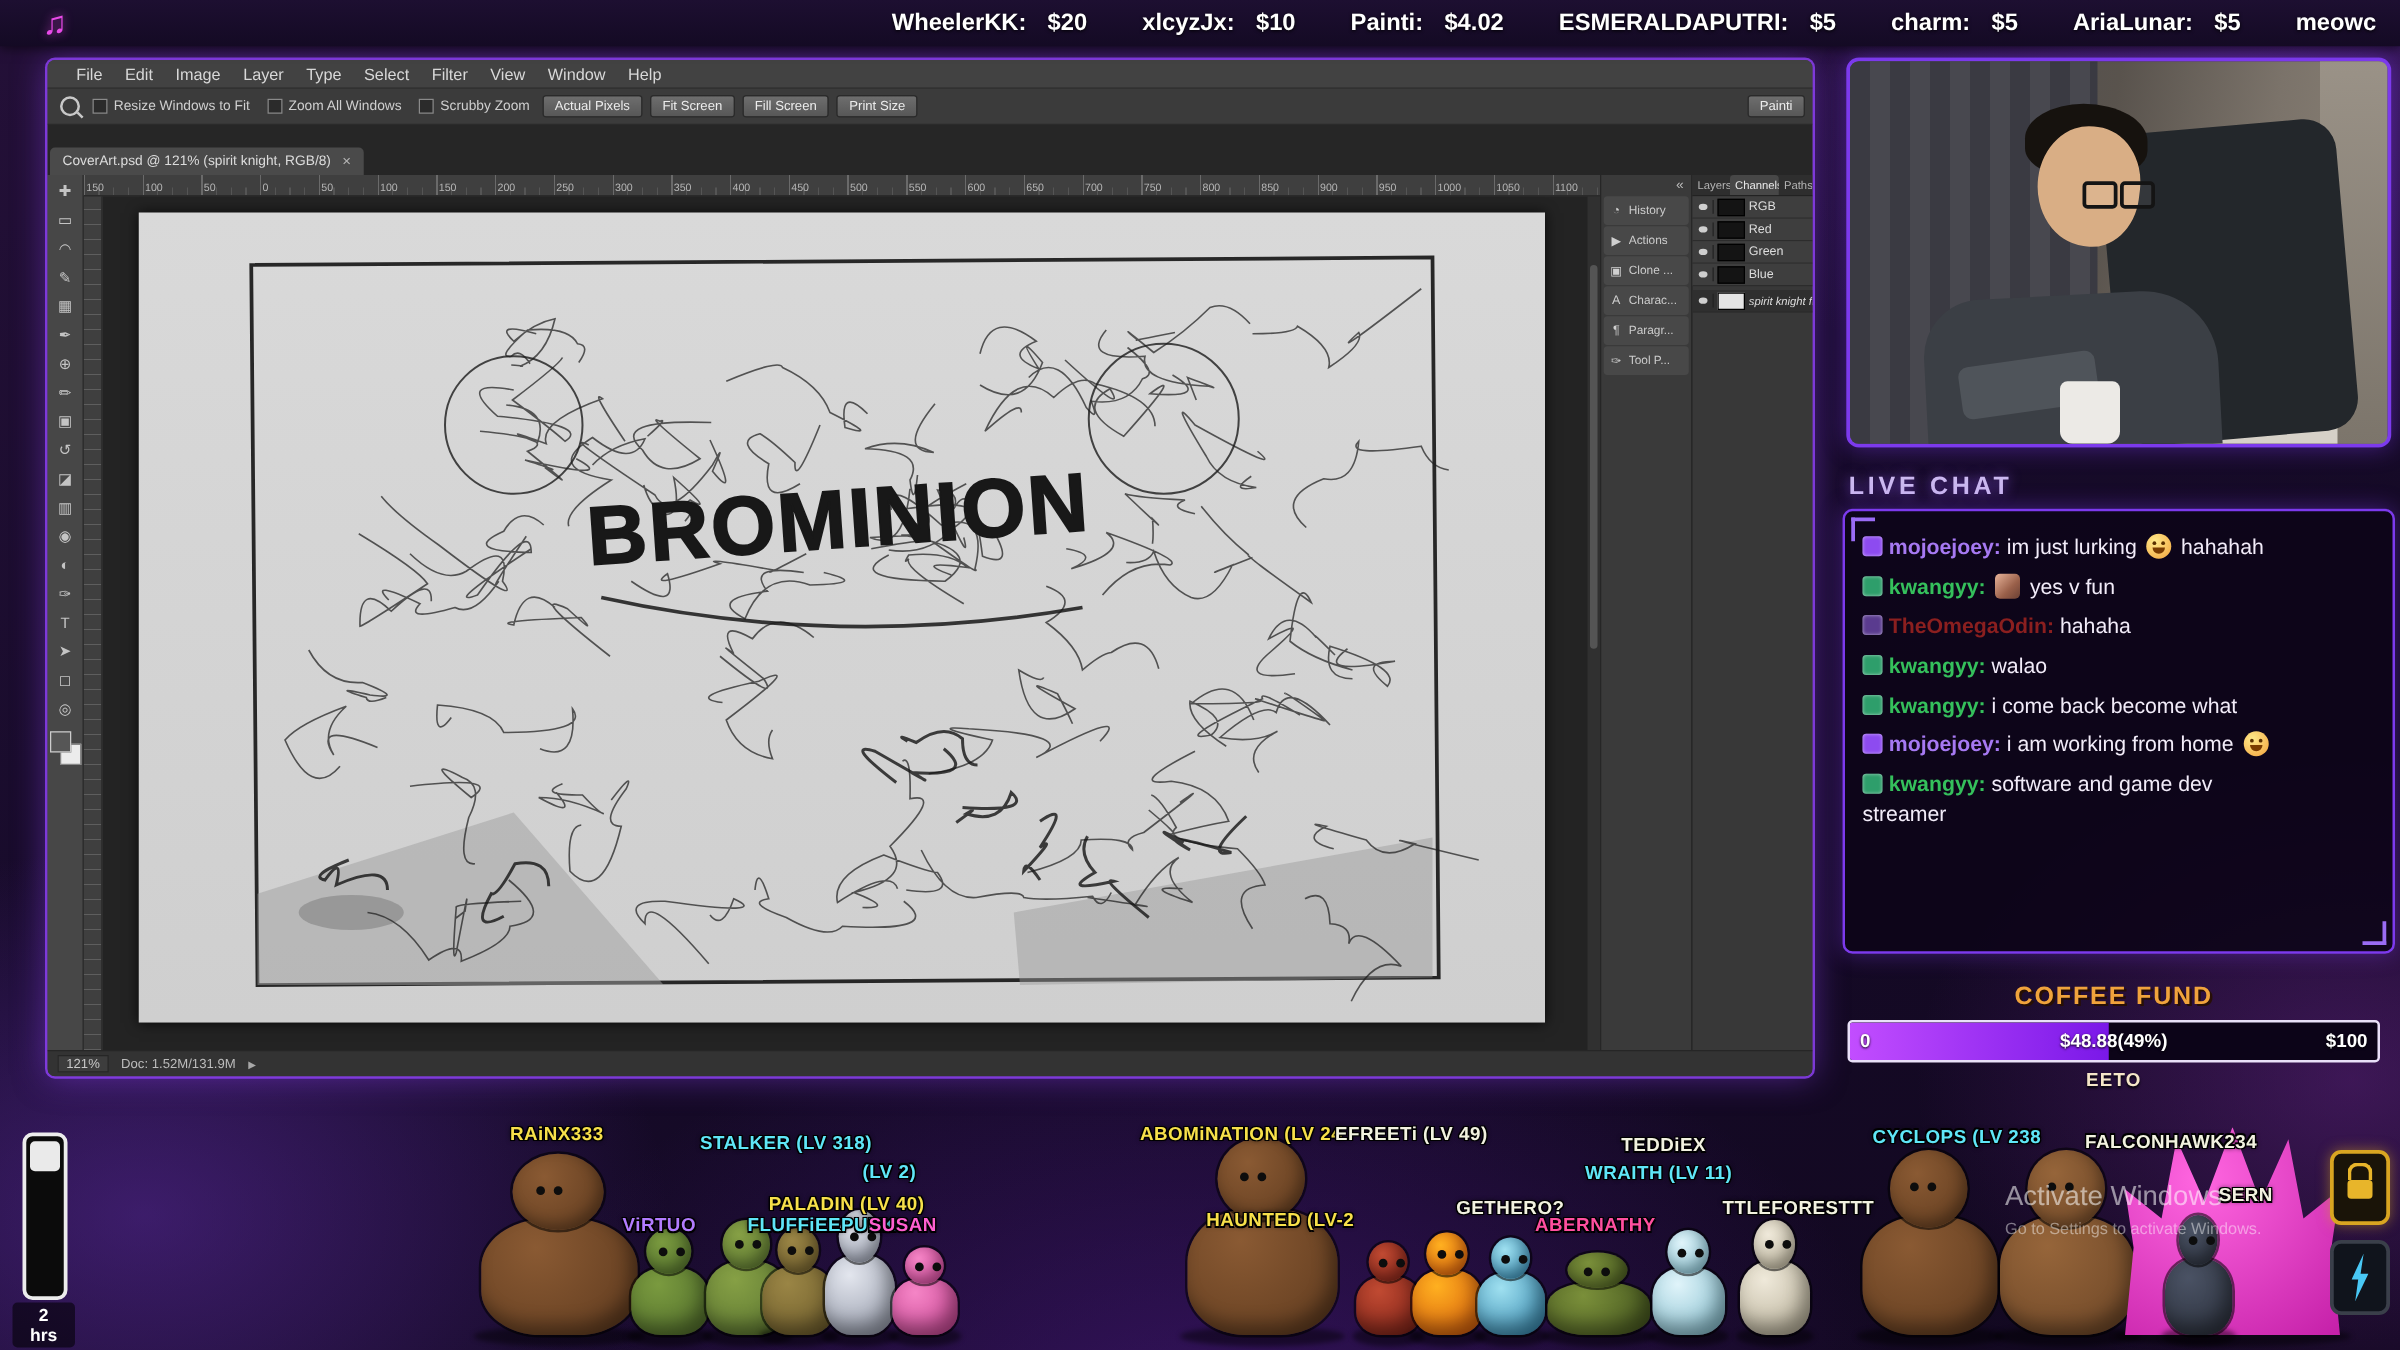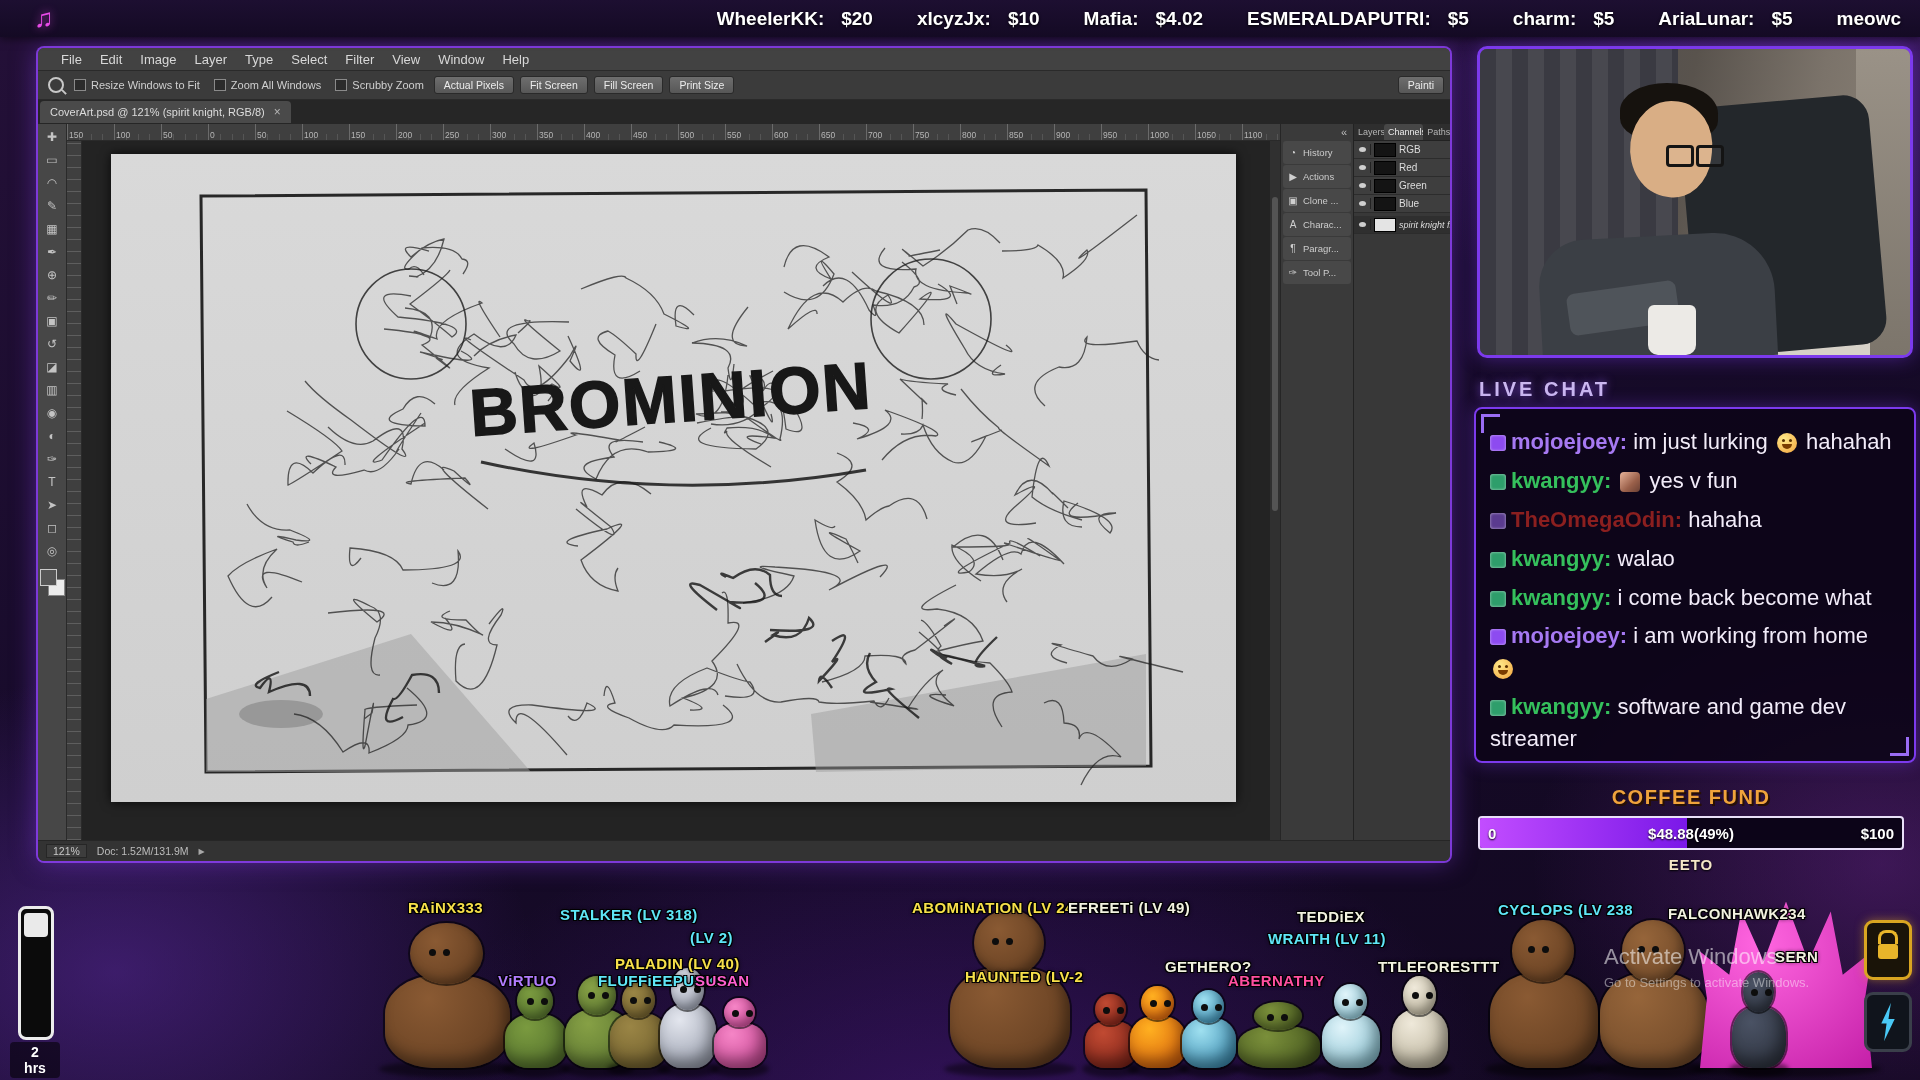--- a/index.html
+++ b/index.html
@@ -40,21 +40,21 @@
     border-radius:3px;padding:2px 9px;font-family:"Liberation Sans",sans-serif;}
   .ps-btn-right{margin-left:auto;margin-right:6px;}
   .ps-main{flex:1;display:flex;min-height:0;}
   .ps-toolscol{width:28px;background:#474747;border-right:1px solid #2a2a2a;display:flex;flex-direction:column;align-items:center;padding-top:2px;}
   .ps-tools{display:flex;flex-direction:column;align-items:center;}
   .tool{width:24px;height:23px;line-height:23px;text-align:center;color:#c4c4c4;font-size:12px;}
   .swatches{position:relative;width:26px;height:34px;margin-top:6px;}
   .swatches .fg{position:absolute;left:1px;top:0;width:15px;height:15px;background:#565656;border:1px solid #ccc;}
   .swatches .bg{position:absolute;left:9px;top:10px;width:15px;height:15px;background:#ececec;border:1px solid #888;}
   .ps-center{flex:1;display:flex;flex-direction:column;min-width:0;}
-  .ps-tabbar{height:24px;background:#262626;display:flex;align-items:center;}
+  .ps-tabbar{height:40px;background:#262626;display:flex;align-items:flex-end;}
   .ps-tab{background:#4a4a4a;color:#dcdcdc;font-size:11px;padding:4px 10px;border-radius:4px 4px 0 0;display:flex;gap:9px;align-items:center;margin-left:2px;}
   .tab-close{color:#b5b5b5;font-size:12px;}
   .ps-hruler{height:16px;background:#3f3f3f;border-bottom:1px solid #2a2a2a;white-space:nowrap;overflow:hidden;
     background-image:repeating-linear-gradient(90deg,#6a6a6a 0 1px,transparent 1px 47px),
                      repeating-linear-gradient(90deg,#555 0 1px,transparent 1px 11.75px);
     background-size:100% 100%,100% 40%;background-position:0 0,0 100%;background-repeat:repeat-x;}
   .ruler-tick{display:inline-block;width:47px;font-size:8.5px;color:#b5b5b5;padding-top:1px;padding-left:2px;box-sizing:border-box;}
   .ps-pasteboard{flex:1;background:#232323;position:relative;overflow:hidden;}
   .v-ruler{position:absolute;left:0;top:0;bottom:0;width:14px;background:#3f3f3f;border-right:1px solid #2a2a2a;
     background-image:repeating-linear-gradient(0deg,#5e5e5e 0 1px,transparent 1px 12px);}
@@ -104,21 +104,21 @@
   .cup{position:absolute;left:168px;bottom:0;width:48px;height:50px;background:#eceae6;border-radius:6px 6px 10px 10px;}
   
   .chat-title{position:absolute;left:1479px;top:378px;font-size:20px;font-weight:700;letter-spacing:3px;color:#cbb8f0;
     text-shadow:0 0 10px rgba(150,90,255,.8);z-index:20;}
   .chat-box{position:absolute;left:1474px;top:407px;width:442px;height:356px;background:rgba(12,5,24,.88);
     border:2px solid #7c3aed;border-radius:8px;box-shadow:0 0 18px rgba(124,58,237,.4);z-index:20;
     padding:10px 14px;box-sizing:border-box;overflow:hidden;}
   .chat-corner{position:absolute;width:16px;height:16px;}
   .corner-tl{top:5px;left:5px;border-left:3px solid #9a6cf5;border-top:3px solid #9a6cf5;}
   .corner-br{bottom:5px;right:5px;border-right:3px solid #9a6cf5;border-bottom:3px solid #9a6cf5;}
-  .chat-msg{margin:7px 0;font-size:22px;line-height:1.45;color:#f2ecf9;}
+  .chat-msg{margin:7px 0;font-size:17px;line-height:1.45;color:#f2ecf9;}
   .chat-badge{display:inline-block;width:16px;height:16px;border-radius:3px;margin-right:5px;vertical-align:-2px;
     box-shadow:inset 0 0 3px rgba(255,255,255,.6);}
   .chat-user{font-weight:700;}
   .emote{display:inline-block;width:20px;height:20px;vertical-align:-4px;margin:0 3px;border-radius:50%;position:relative;}
   .emote-grin{background:radial-gradient(circle at 35% 30%,#ffe98a,#f2a33c);}
   .emote-grin::before{content:"";position:absolute;left:5px;top:6px;width:3px;height:3px;border-radius:50%;background:#5a3000;box-shadow:7px 0 0 #5a3000;}
   .emote-grin::after{content:"";position:absolute;left:5px;top:11px;width:10px;height:5px;border-radius:0 0 10px 10px;background:#7a3c00;}
   .emote-photo{border-radius:4px;background:linear-gradient(135deg,#e8b49a,#9a604a 60%,#6a4034);}
   
   .coffee{position:absolute;left:1478px;top:786px;width:426px;z-index:20;}
@@ -167,21 +167,21 @@
 <div class="bg"></div>
 
 <div class="topbar">
   <span class="music-icon">♫</span>
   <div class="donors">
 
       <span class="donor"><span class="donor-name">WheelerKK:</span><span class="donor-amount">$20</span></span>
 
       <span class="donor"><span class="donor-name">xlcyzJx:</span><span class="donor-amount">$10</span></span>
 
-      <span class="donor"><span class="donor-name">Mafia:</span><span class="donor-amount">$4.02</span></span>
+      <span class="donor"><span class="donor-name">Painti:</span><span class="donor-amount">$4.02</span></span>
 
       <span class="donor"><span class="donor-name">ESMERALDAPUTRI:</span><span class="donor-amount">$5</span></span>
 
       <span class="donor"><span class="donor-name">charm:</span><span class="donor-amount">$5</span></span>
 
       <span class="donor"><span class="donor-name">AriaLunar:</span><span class="donor-amount">$5</span></span>
 
       <span class="donor"><span class="donor-name">meowc</span><span class="donor-amount"></span></span>
     </div>
 </div>

